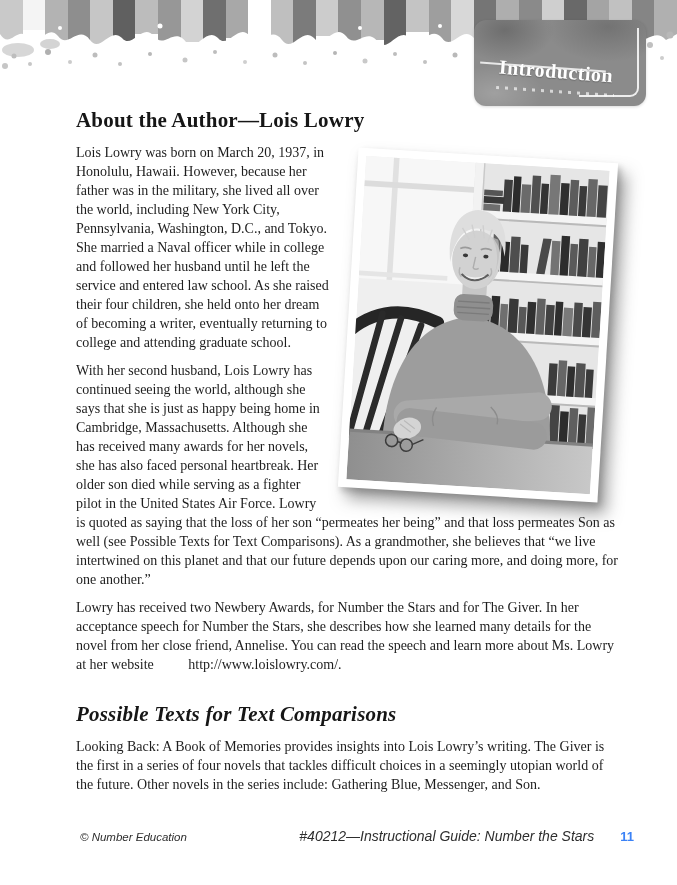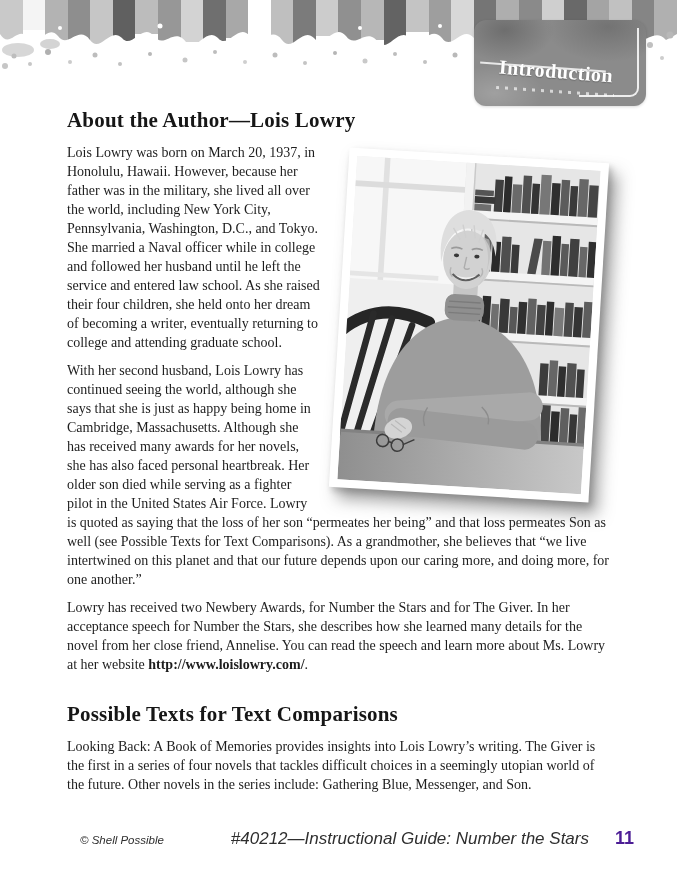--- a/index.html
+++ b/index.html
@@ -28,43 +28,43 @@
        background:rgba(255,255,255,.8);transform:rotate(4deg);}
   .tab-label{position:absolute;left:8px;right:16px;top:40px;text-align:center;
        transform:rotate(4.5deg);font-family:"Liberation Serif",serif;font-weight:700;
        font-size:20px;color:#ffffff;letter-spacing:.5px;
        text-shadow:0 1px 1px rgba(0,0,0,.25);}
   .tab::after{content:"";position:absolute;left:22px;top:70px;width:118px;height:3px;
        transform:rotate(4deg);
        background:repeating-linear-gradient(90deg, rgba(255,255,255,.65) 0 3px, transparent 3px 9px);}
 
   
-  .content{position:absolute;left:67px;top:108px;width:545px;color:#1d1d1d;}
+  .content{position:absolute;left:76px;top:108px;width:545px;color:#1d1d1d;}
   h1,h2{font-family:"Liberation Serif",serif;font-weight:700;color:#161616;
         font-size:21px;line-height:25px;margin:0 0 10px 0;letter-spacing:.2px;}
-  h2{margin-top:28px;}
+  h2{margin-top:28px;font-style:italic;}
   p{margin:0 0 9px 0;font-size:14px;line-height:19px;}
   .i{}
-  .b{font-weight:700;}
+  .b{font-weight:400;margin-left:31px;}
 
   
   .photo-wrap{float:right;width:292px;height:362px;margin:2px 0 8px 6px;
        shape-outside:polygon(29px 2px, 290px 18px, 268px 358px, 9px 342px);
        shape-margin:10px;position:relative;}
   .photo{position:absolute;left:19px;top:10px;width:244px;height:324px;padding:8px;
        background:#ffffff;transform:rotate(3.5deg);
        box-shadow:9px 11px 16px rgba(70,70,70,.5), 3px 4px 6px rgba(0,0,0,.2);}
   .photo svg{display:block;}
 
   
   .footer{position:absolute;left:80px;top:828px;width:554px;display:flex;
        align-items:baseline;font-family:"Liberation Sans",sans-serif;}
   .f-left{font-style:italic;font-size:11.5px;color:#2e2e2e;}
-  .f-right{margin-left:auto;font-style:italic;font-size:17px;color:#2e2e2e;}
-  .f-num{margin-left:26px;font-size:18px;font-weight:700;color:#4c1d95;}
+  .f-right{margin-left:auto;font-style:italic;font-size:14px;color:#2e2e2e;}
+  .f-num{margin-left:26px;font-size:13px;font-weight:700;color:#3b82f6;}
 </style>
 </head>
 <body>
 
 <div class="page">
 
   <div class="banner">
     <div id="stripes" class="stripes">
         <div class="stripe" style="background: rgb(201, 201, 201); height: 44px;"></div>
         <div class="stripe" style="background: rgb(244, 244, 244); height: 30px;"></div>
@@ -266,17 +266,17 @@
 
     <p><span>Lois Lowry was born on March 20, 1937, in Honolulu, Hawaii.  However, because her father was in the military, she lived all over the world, including New York City, Pennsylvania, Washington, D.C., and Tokyo.  She married a Naval officer while in college and followed her husband until he left the service and entered law school.  As she raised their four children, she held onto her dream of becoming a writer, eventually returning to college and attending graduate school.</span></p>
     <p><span>With her second husband, Lois Lowry has continued seeing the world, although she says that she is just as happy being home in Cambridge, Massachusetts.  Although she has received many awards for her novels, she has also faced personal heartbreak.  Her older son died while serving as a fighter pilot in the United States Air Force.  Lowry is quoted as saying that the loss of her son “permeates her being” and that loss permeates </span><span class="i">Son</span><span> as well (see Possible Texts for Text Comparisons).  As a grandmother, she believes that “we live intertwined on this planet and that our future depends upon our caring more, and doing more, for one another.”</span></p>
     <p><span>Lowry has received two Newbery Awards, for </span><span class="i">Number the Stars</span><span> and for </span><span class="i">The Giver</span><span>.  In her acceptance speech for </span><span class="i">Number the Stars</span><span>, she describes how she learned many details for the novel from her close friend, Annelise.  You can read the speech and learn more about Ms. Lowry at her website </span><span class="b">http://www.loislowry.com/</span><span>.</span></p>
 
     <h2>Possible Texts for Text Comparisons</h2>
     <p><span class="i">Looking Back: A Book of Memories</span><span> provides insights into Lois Lowry’s writing. </span><span class="i">The Giver</span><span> is the first in a series of four novels that tackles difficult choices in a seemingly utopian world of the future.  Other novels in the series include: </span><span class="i">Gathering Blue</span><span>, </span><span class="i">Messenger</span><span>, and </span><span class="i">Son</span><span>.</span></p>
   </div>
 
   <div class="footer">
-    <span class="f-left">© Shell Possible</span>
+    <span class="f-left">© Number Education</span>
     <span class="f-right">#40212—Instructional Guide: Number the Stars</span>
     <span class="f-num">11</span>
   </div>
 </div>
 
 </body></html>

